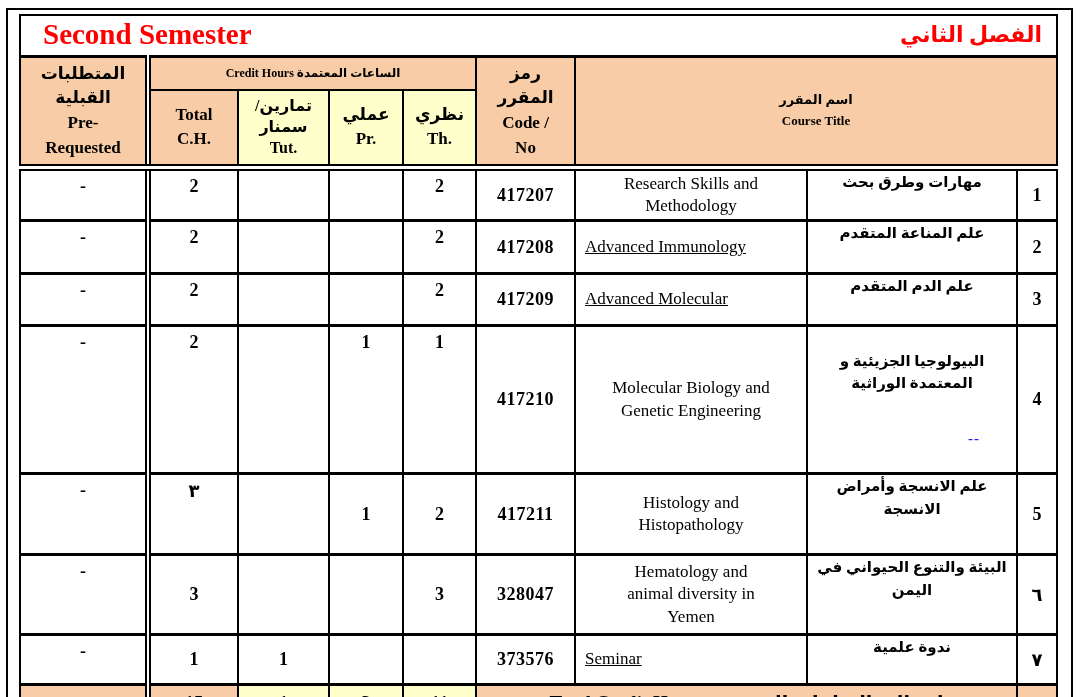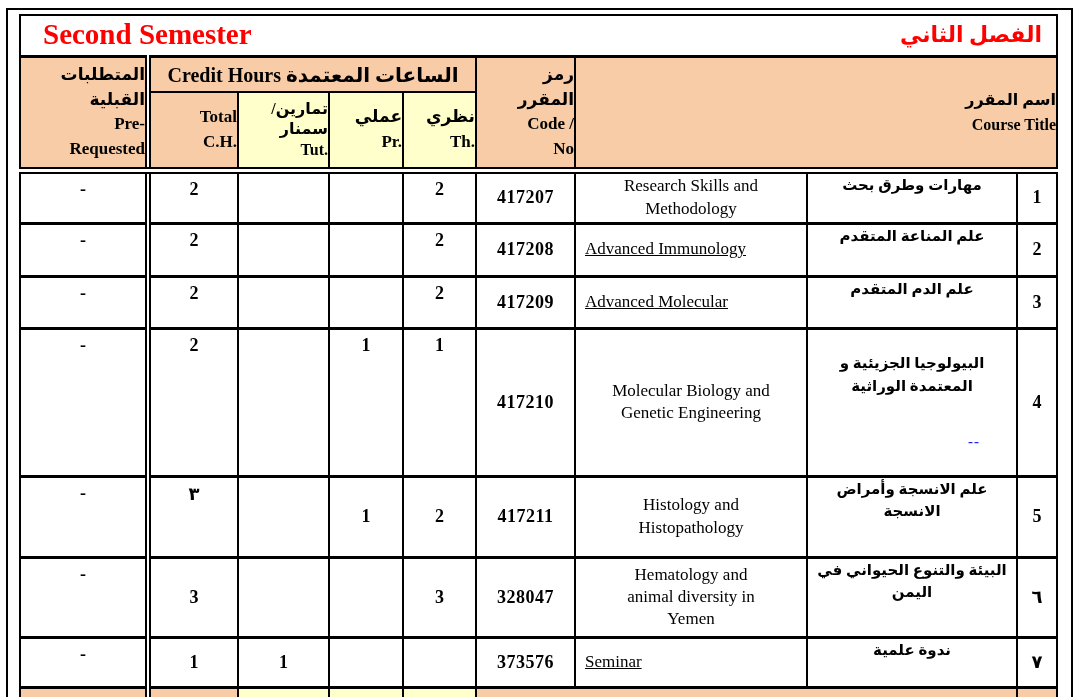--- a/index.html
+++ b/index.html
@@ -24,39 +24,39 @@
     text-align:center;
     overflow:hidden;
   }
   
   col.c-pre{width:128px} col.c-tot{width:90px} col.c-tut{width:91px}
   col.c-pr{width:74px}  col.c-th{width:73px}  col.c-code{width:99px}
   col.c-en{width:232px} col.c-ar{width:210px} col.c-no{width:40px}
 
   
   .dblr { border-right:6px double var(--border); }          
-  .hdr-bottom { border-bottom:7px double var(--border);text-align:right; }   
+  .hdr-bottom { border-bottom:7px double var(--border); }   
   tr.titlerow td { border-bottom:3px solid var(--border); }
   tr.datarow td { border-top:3px solid var(--border); }
   tr.totalsrow td { border-top:3px solid var(--border); }
 
   
   .peach { background:var(--peach); }
   .yellow { background:var(--yellow); }
 
   
   .titlebar { display:flex; justify-content:space-between; align-items:center; padding:2px 14px 4px 22px; }
   .title-en, .title-ar { color:var(--red); font-weight:bold; font-size:29px; }
   .title-ar { font-size:22px; }
 
   
   .hcell { font-weight:bold; white-space:pre-line; font-size:16px; line-height:1.3; }
-  .h-credit { font-size:20px; padding:4px 0 3px 0; }
+  .h-credit { font-size:12px; padding:4px 0 3px 0; }
   .h-big { font-size:17px; line-height:1.45; }
-  .h-course { font-size:16px; line-height:1.6; }
+  .h-course { font-size:13px; line-height:1.6; }
 
   
   .vtop { vertical-align:top; }
   .pad-t { padding-top:5px; }
   .num { font-weight:bold; font-size:18px; }
   .dash { font-weight:bold; font-size:18px; }
   .code { font-weight:bold; font-size:18px; letter-spacing:.5px; }
   .en { font-size:17px; line-height:1.3; white-space:pre-line; }
   .en-left { text-align:left; padding-left:9px;text-decoration:underline; }
   .ar { font-weight:bold; font-size:15px; line-height:1.5; white-space:pre-line; padding-top:0;margin-left:44px; }

